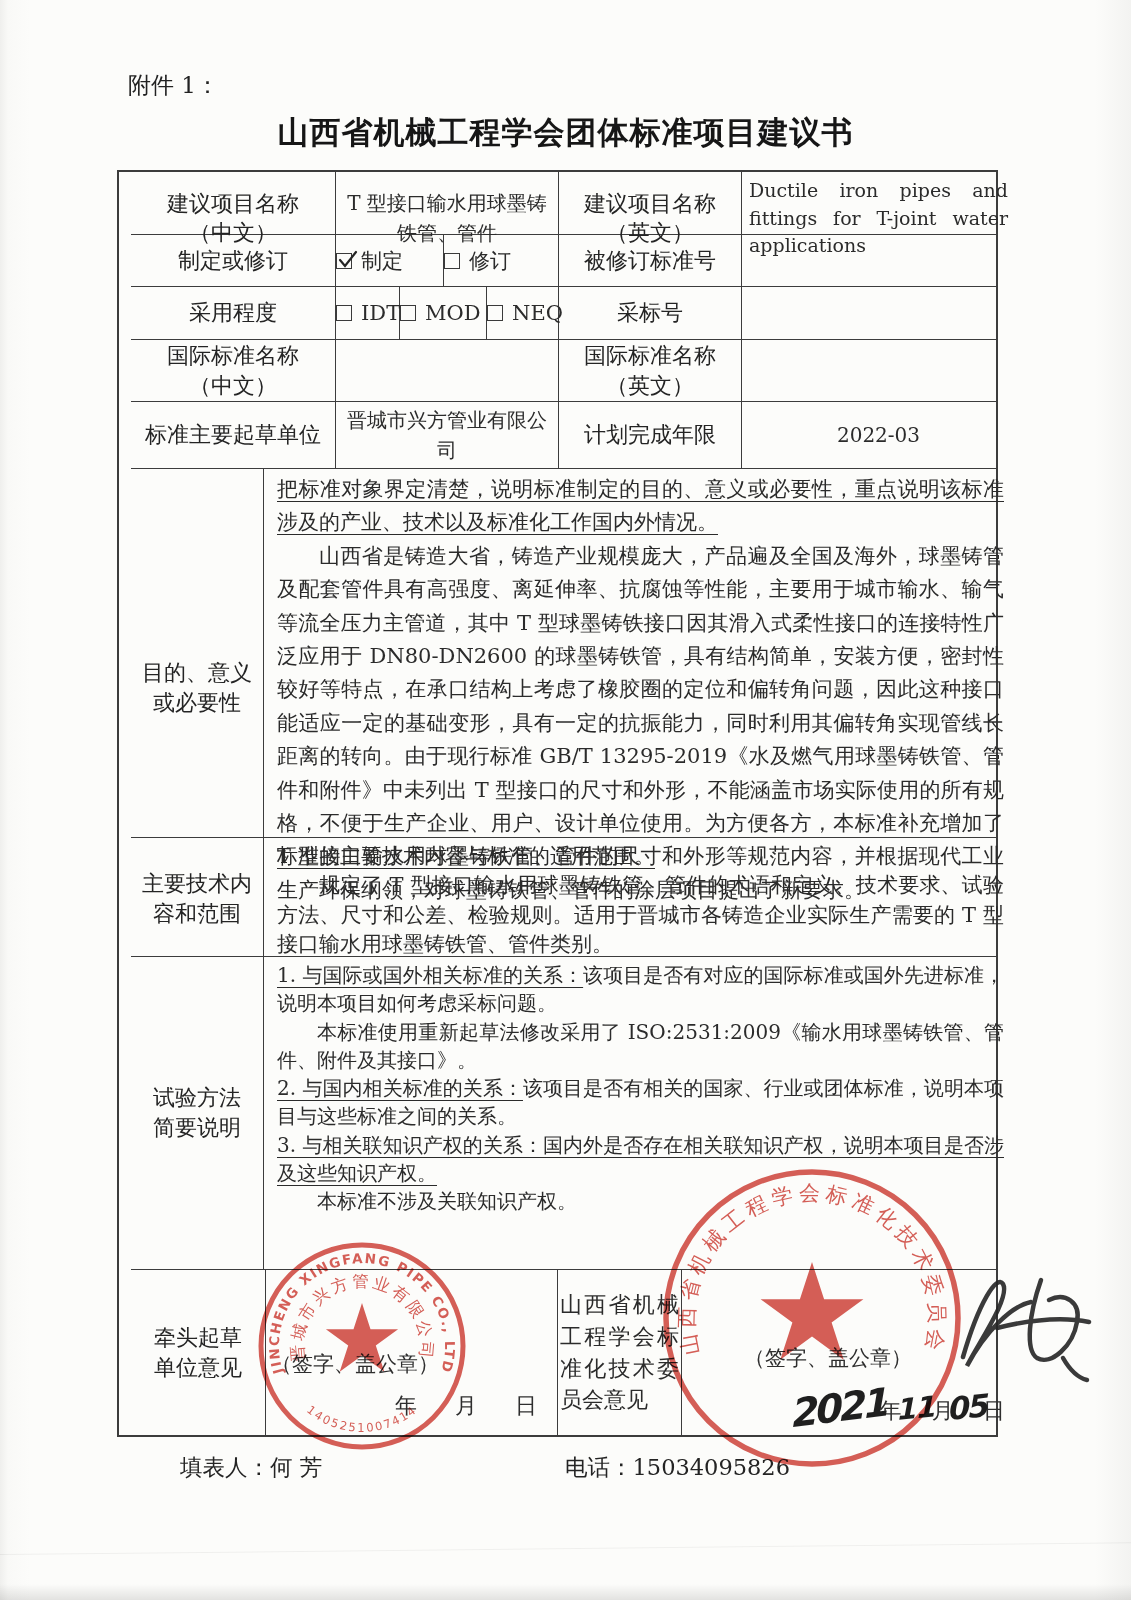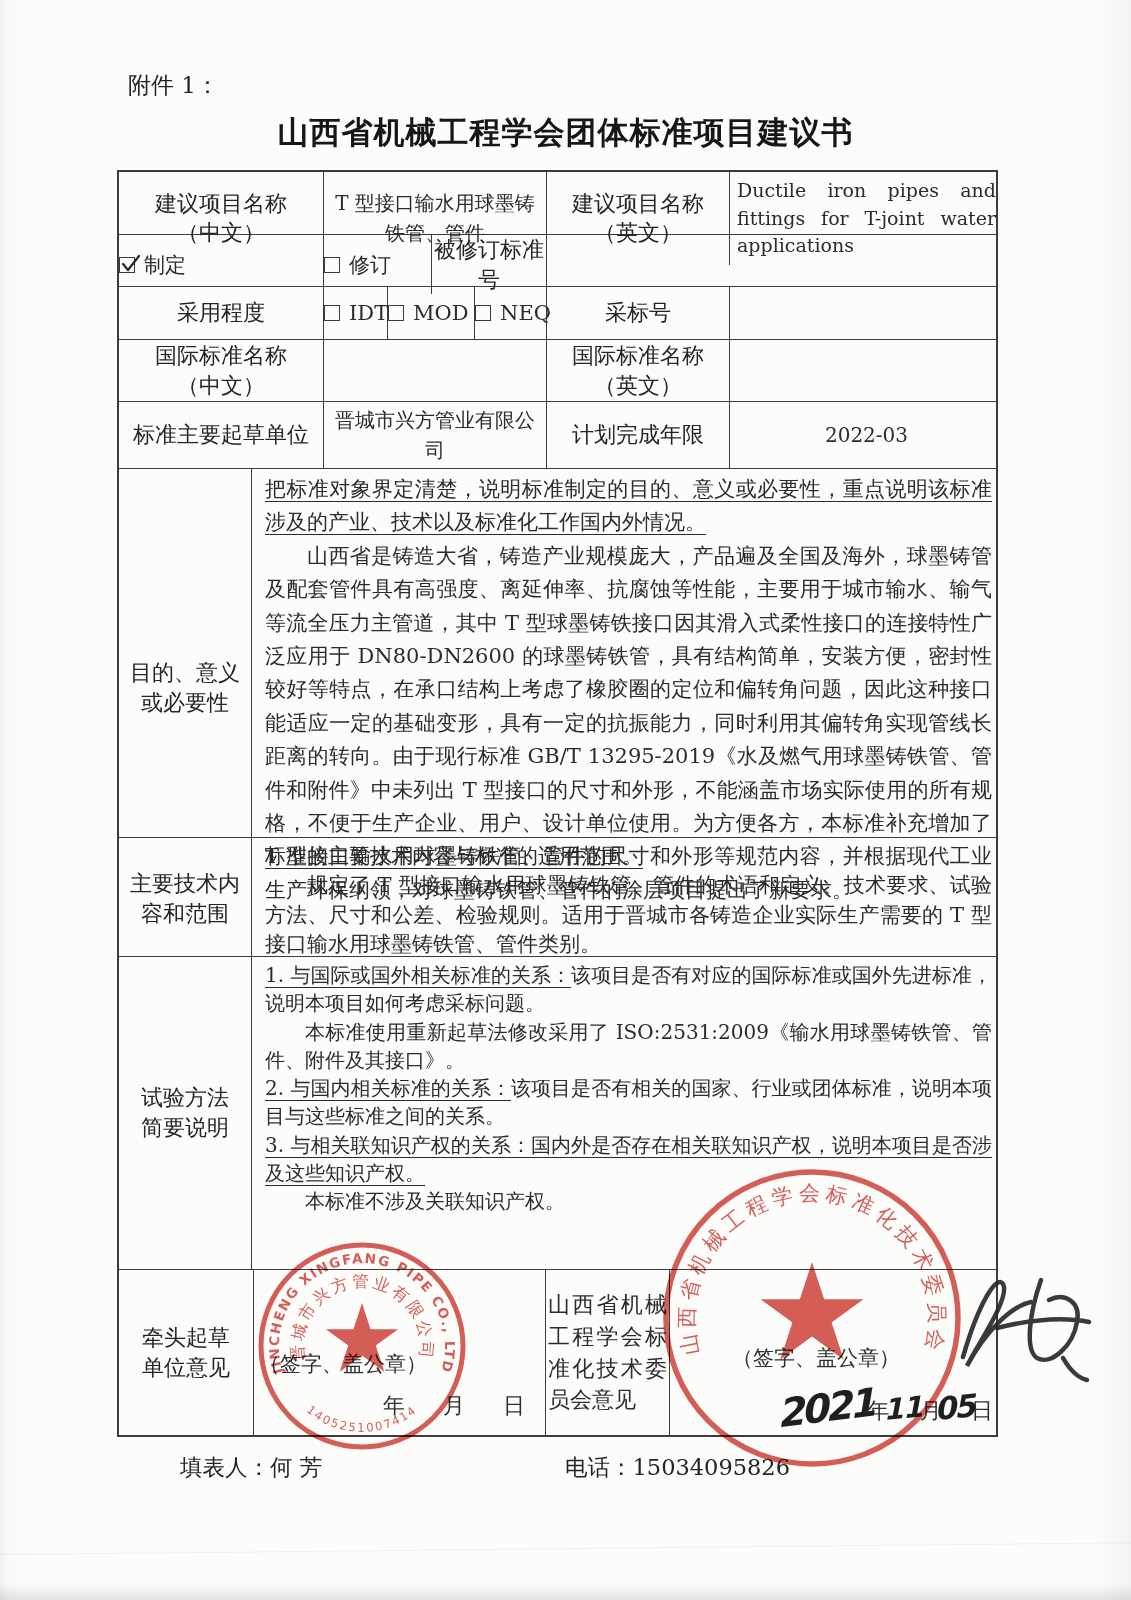--- a/index.html
+++ b/index.html
@@ -26,20 +26,21 @@
   .attachment { position:absolute; left:128px; top:70px; font-size:23px; color:#222; }
   .title {
     position:absolute; left:0; top:112px; width:100%; text-align:center;
     font-family:"DejaVu Sans","Liberation Sans",sans-serif;
     font-weight:bold; font-size:31px; letter-spacing:1px; color:#161616;
   }
 
   .tbl {
     position:absolute; left:117px; top:170px; width:881px;
     border:2px solid #3c3c3c;
+    padding-left:12px;
   }
   .tr { display:grid; border-bottom:1px solid #3c3c3c; }
   .tr:last-child { border-bottom:none; }
   .td { border-right:1px solid #3c3c3c; position:relative; min-width:0; }
   .td:last-child { border-right:none; }
   .cc { display:flex; flex-direction:column; align-items:center; justify-content:center; text-align:center; }
   .lab { font-size:22px; color:#242424; line-height:1.35; }
 
   .r1 { grid-template-columns:205px 223px 183px 273px; height:63px; }
   .r2 { grid-template-columns:205px 108px 115px 183px 273px; height:52px; }
@@ -96,20 +97,21 @@
       </div>
       <div class="td cc val-cn">T 型接口输水用球墨铸铁管、管件</div>
       <div class="td cc lab">
         <span>建议项目名称</span>
         <span>（英文）</span>
       </div>
       <div class="td val-en">Ductile iron pipes and fittings for T-joint water applications</div>
     </div>
 
     <div class="tr r2">
+      <div class="td cc lab">制定或修订</div>
       <div class="td opt">
         <span class="cb">
             <svg width="22" height="22" viewBox="0 0 22 22">
               <path d="M3,10 L8,16 L19,2" fill="none" stroke="#242424" stroke-width="2.2" stroke-linecap="round"></path>
             </svg>
           </span>
         <span>制定</span>
       </div>
       <div class="td opt">
         <span class="cb"></span>

